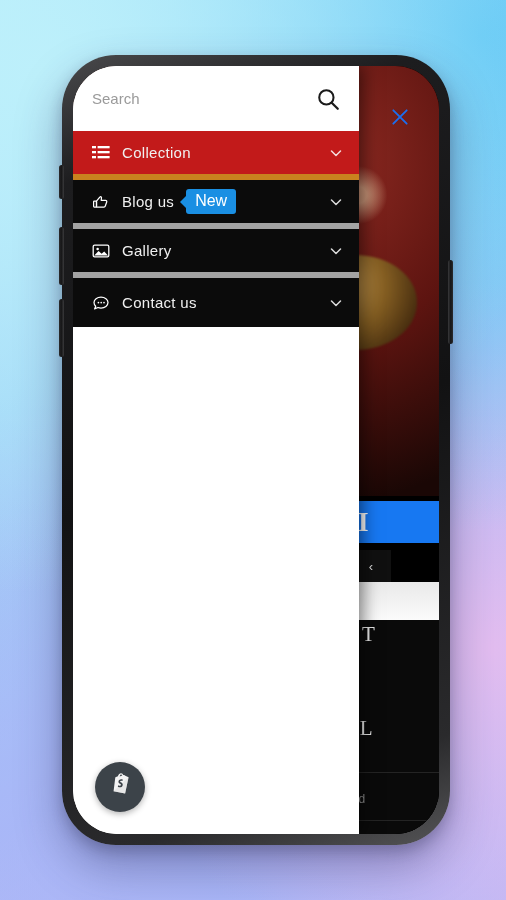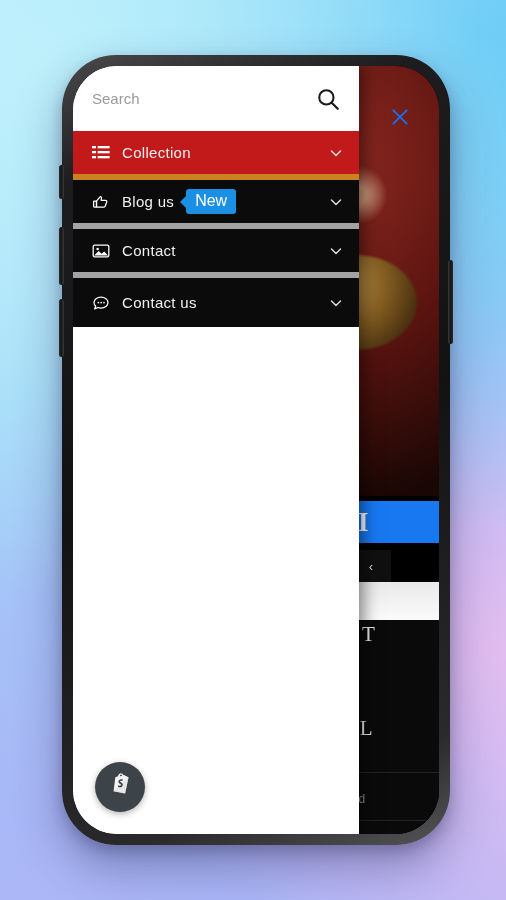--- a/index.html
+++ b/index.html
@@ -230,21 +230,21 @@
             </div>
 
             <div class="nav-item">
               <span class="nav-ico">
                 <svg viewBox="0 0 18 18">
                   <rect x="1.2" y="3.2" width="15.6" height="11.6" rx="1.4" stroke="#fff" stroke-width="1.3" fill="none"></rect>
                   <circle cx="5.6" cy="7" r="1.25" fill="#fff"></circle>
                   <path d="M2.2 13.4 L6.6 8.9 L9.6 11.8 L12.2 9.4 L16 13.4 Z" fill="#fff"></path>
                 </svg>
               </span>
-              <span class="nav-label">Contact</span>
+              <span class="nav-label">Gallery</span>
               <svg class="chev" viewBox="0 0 14 14">
                 <path d="M2.5 5 L7 9.5 L11.5 5" stroke="#fff" stroke-width="1.5" fill="none" stroke-linecap="round" stroke-linejoin="round"></path>
               </svg>
             </div>
 
 
             <div class="nav-item">
               <span class="nav-ico">
                 <svg viewBox="0 0 18 18">
                   <path d="M9 3.2 C12.9 3.2 16 5.6 16 8.6 C16 11.6 12.9 14 9 14

